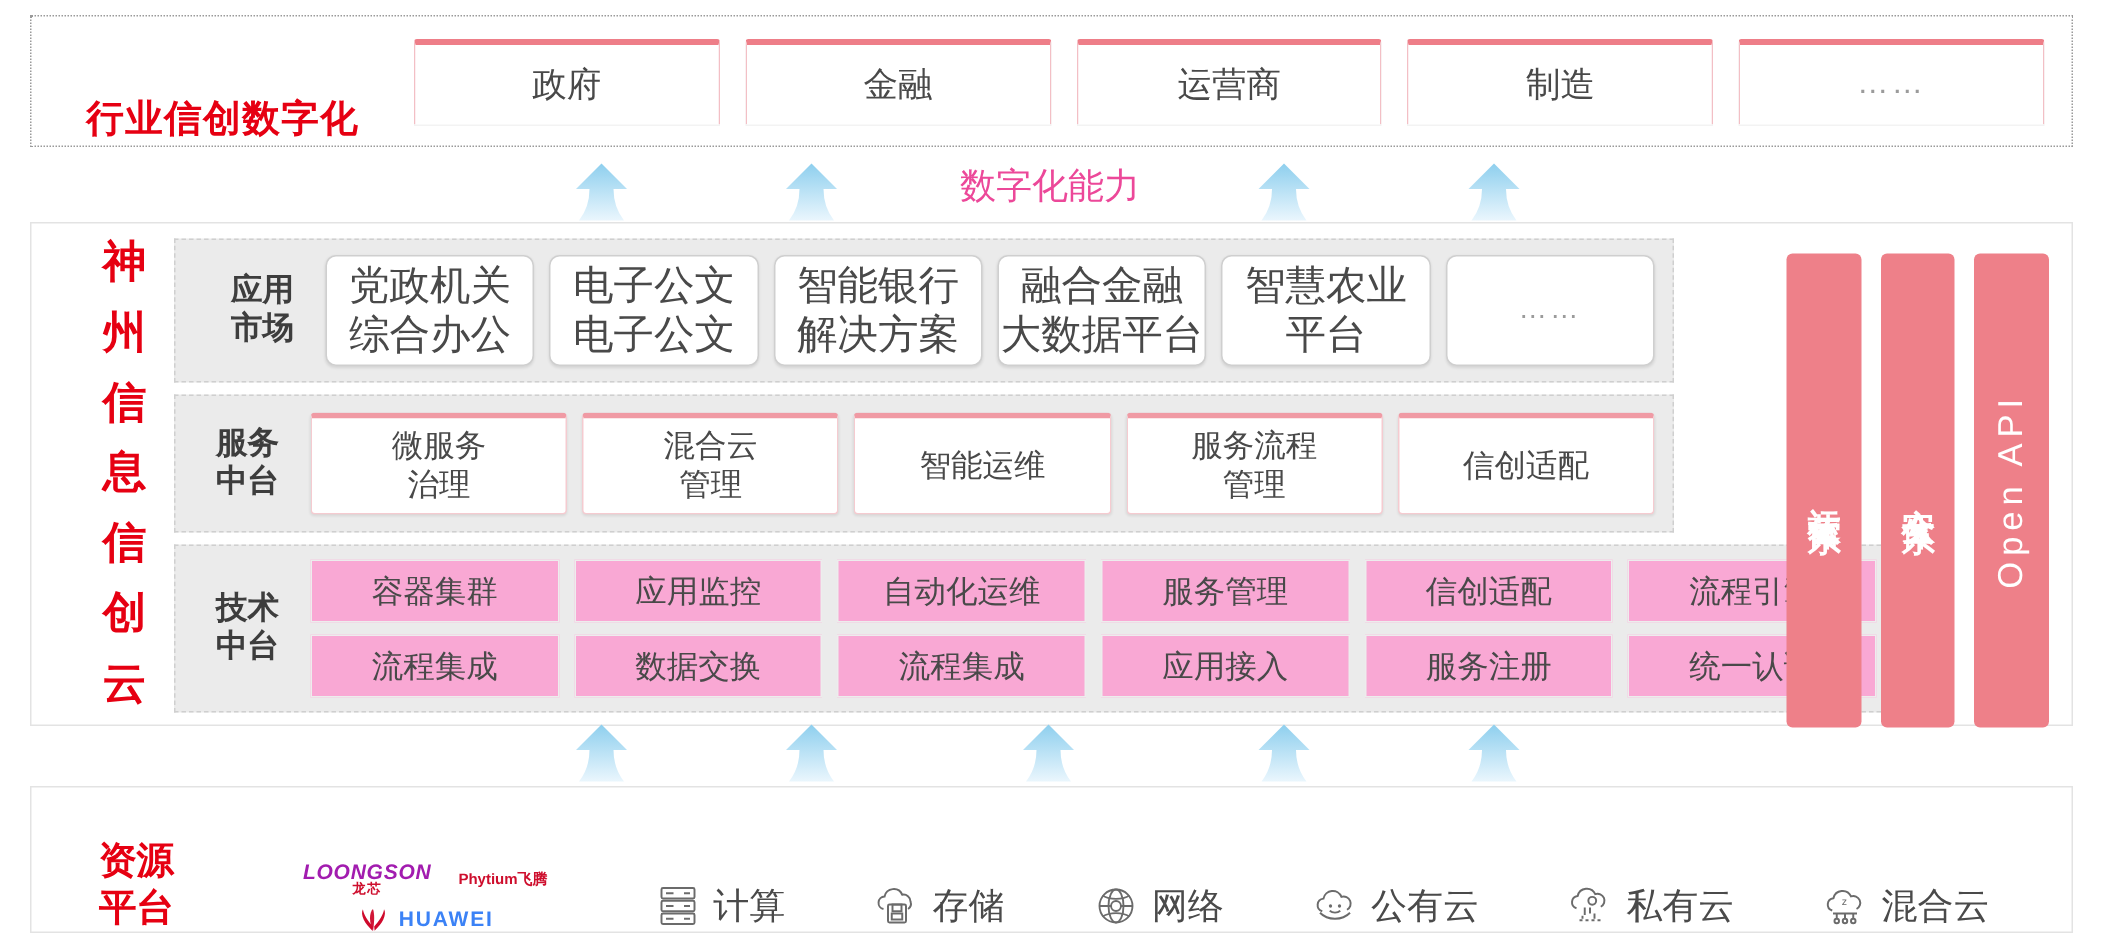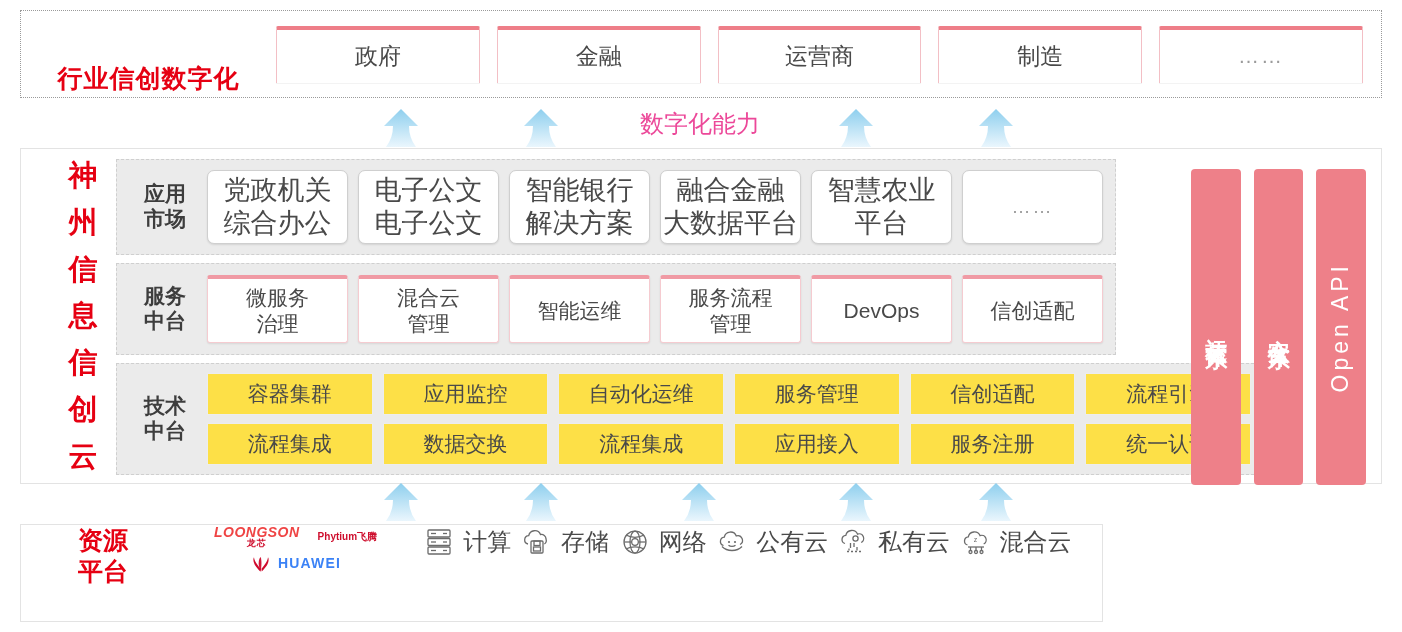--- a/index.html
+++ b/index.html
@@ -77,21 +77,21 @@
   .layers{
     position:absolute;left:95px;top:10px;width:1250px;height:316px;
   }
   .layer{
     position:absolute;left:0;
     background:#EBEBEB;
     border:1px dashed #cfcfcf;
     box-sizing:border-box;
     display:flex;align-items:center;
   }
-  .layer.app{top:0;width:1000px;height:96px;}
+  .layer.app{top:0;width:1000px;height:96px;padding-left:10px;}
   .layer.svc{top:104px;width:1000px;height:92px;}
   .layer.tech{top:204px;width:1148px;height:112px;}
 
   .layer-label{
     flex:0 0 auto;width:72px;margin-left:12px;
     font-size:21px;font-weight:bold;color:#3d3d3d;
     text-align:center;line-height:1.18;
   }
   .layer-cards{
     flex:1 1 auto;display:flex;gap:10px;padding:0 12px 0 6px;
@@ -119,21 +119,21 @@
     box-shadow:0 1px 2px rgba(0,0,0,.09);
   }
 
   
   .tech-grid{
     flex:1 1 auto;display:flex;flex-direction:column;gap:8px;
     padding:0 12px 0 6px;
   }
   .tech-row{display:flex;gap:10px;}
   .tech-card{
-    flex:1 1 0;height:40px;background:#fde047;
+    flex:1 1 0;height:40px;background:#f9a8d4;
     border:1px solid #ededed;
     display:flex;align-items:center;justify-content:center;
     font-size:21px;color:#494949;text-align:center;
   }
 
   
   .pillars{
     position:absolute;left:1075px;top:10px;width:175px;height:316px;
     display:flex;gap:13px;
   }
@@ -153,36 +153,36 @@
     letter-spacing:4px;font-weight:normal;font-size:23px;
   }
 
   
   .arrow-band2{
     position:absolute;left:0;top:484px;width:1402px;height:40px;
   }
 
   
   .resource-box{
-    position:absolute;left:20px;top:524px;width:1083px;height:98px;
+    position:absolute;left:20px;top:524px;width:1362px;height:98px;
     border:1px solid #e3e3e3;background:#fff;box-sizing:border-box;
-    display:flex;align-items:flex-start;padding-left:12px;
+    display:flex;align-items:flex-end;
   }
   .res-title{
     flex:0 0 auto;width:140px;text-align:center;
     color:#E60012;font-weight:bold;font-size:25px;line-height:1.25;
   }
   .res-logos{
     flex:0 0 auto;width:245px;
     display:flex;flex-direction:column;align-items:center;gap:6px;
   }
   .logo-row{display:flex;align-items:center;justify-content:center;gap:18px;}
   .logo-loongson{display:flex;flex-direction:column;align-items:center;line-height:1;}
   .logo-loongson .en{
-    color:#ef4444;font-weight:bold;font-style:italic;font-size:14px;letter-spacing:.5px;
+    color:#a21caf;font-weight:bold;font-style:italic;font-size:14px;letter-spacing:.5px;
   }
   .logo-loongson .cn{color:#CE0E2D;font-weight:bold;font-size:9px;letter-spacing:1px;}
   .logo-phytium{
     color:#CE0E2D;font-weight:bold;font-size:10px;letter-spacing:0;
   }
   .logo-huawei{display:flex;align-items:center;gap:6px;}
   .logo-huawei .mark{width:22px;height:18px;display:block;}
   .logo-huawei .txt{color:#3b82f6;font-weight:bold;font-size:14px;letter-spacing:1.2px;}
 
   .res-items{
@@ -310,21 +310,20 @@
             <div>管理</div>
           </div>
         </div>
         <div class="svc-card">智能运维</div>
         <div class="svc-card">
           <div>
             <div>服务流程</div>
             <div>管理</div>
           </div>
         </div>
-        <div class="svc-card">DevOps</div>
         <div class="svc-card">信创适配</div>
       </div>
     </div>
 
     <div class="layer tech">
       <div class="layer-label">
         <div>技术</div>
         <div>中台</div>
       </div>
       <div class="tech-grid">

